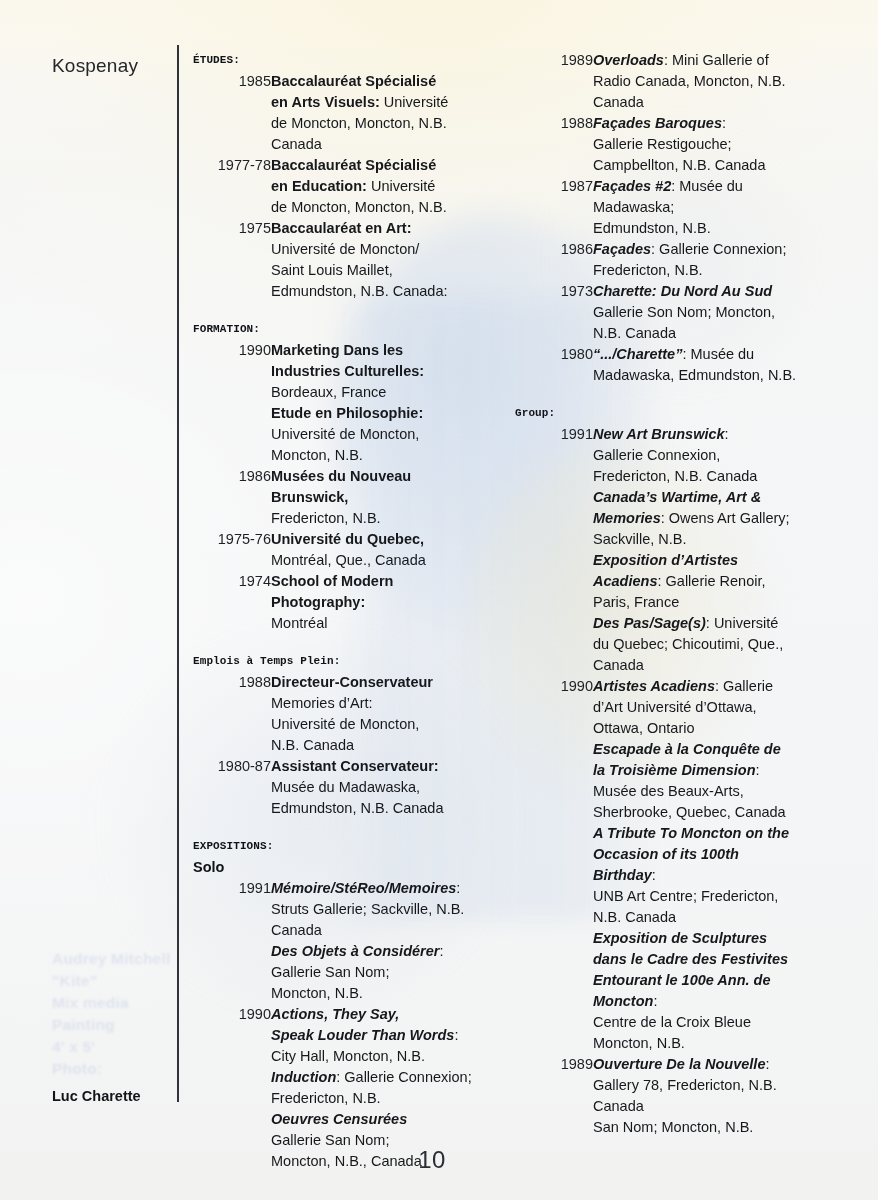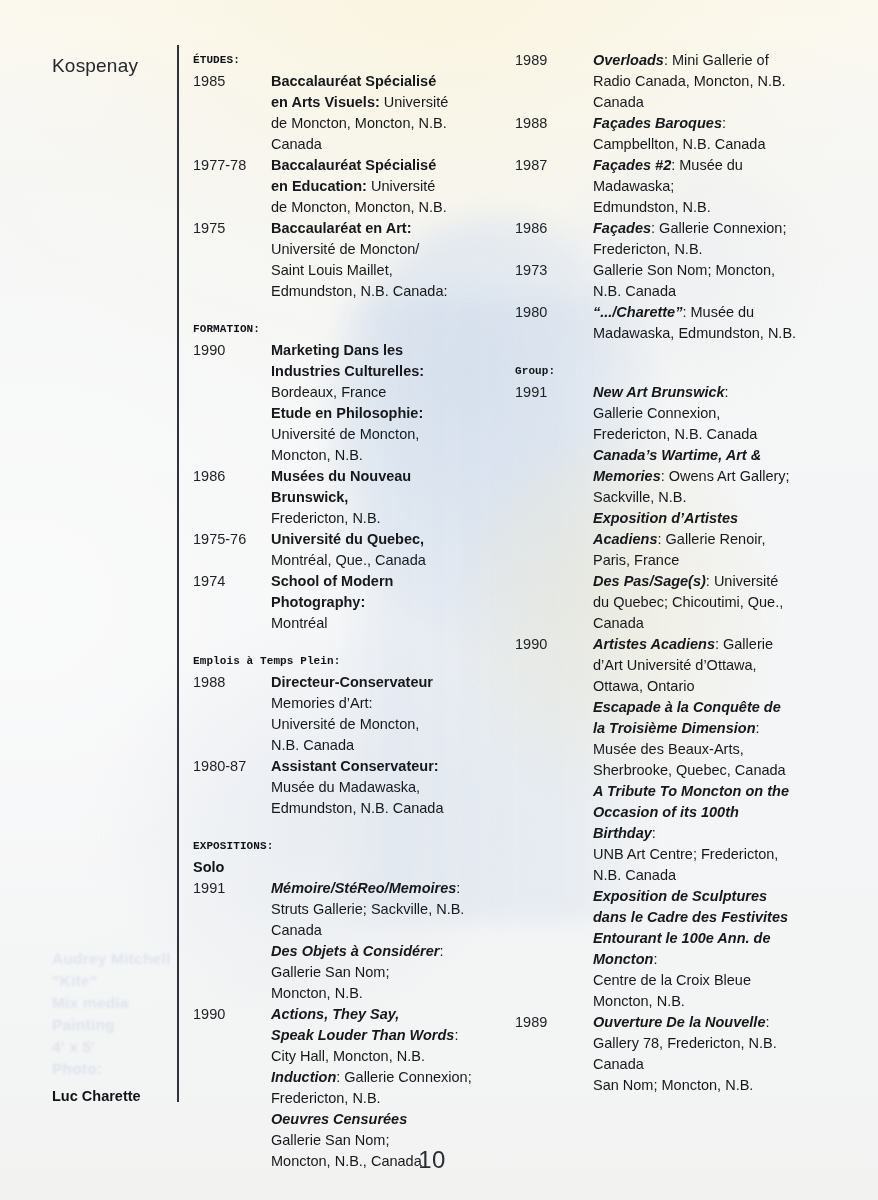--- a/index.html
+++ b/index.html
@@ -112,20 +112,21 @@
     display: flex;
     align-items: flex-start;
   }
   .year {
     flex: 0 0 auto;
     width: 78px;
     font-size: 14.5px;
     line-height: 21px;
     color: #1d2024;
     white-space: nowrap;
+    text-align: right;
   }
   .col-right .year { width: 78px; }
   .body {
     flex: 1 1 auto;
     font-size: 14.5px;
     line-height: 21px;
     color: #16181c;
   }
   .body .ln { display: block; }
 
@@ -310,20 +311,21 @@
         <div class="body">
           <span class="ln"><i class="t">Overloads</i><span>: Mini Gallerie of</span></span>
           <span class="ln"><span>Radio Canada, Moncton, N.B.</span></span>
           <span class="ln"><span>Canada</span></span>
         </div>
       </div>
       <div class="entry">
         <div class="year">1988</div>
         <div class="body">
           <span class="ln"><i class="t">Façades Baroques</i><span>:</span></span>
+          <span class="ln"><span>Gallerie Restigouche;</span></span>
           <span class="ln"><span>Campbellton, N.B. Canada</span></span>
         </div>
       </div>
       <div class="entry">
         <div class="year">1987</div>
         <div class="body">
           <span class="ln"><i class="t">Façades #2</i><span>: Musée du</span></span>
           <span class="ln"><span>Madawaska;</span></span>
           <span class="ln"><span>Edmundston, N.B.</span></span>
         </div>
@@ -331,20 +333,21 @@
       <div class="entry">
         <div class="year">1986</div>
         <div class="body">
           <span class="ln"><i class="t">Façades</i><span>: Gallerie Connexion;</span></span>
           <span class="ln"><span>Fredericton, N.B.</span></span>
         </div>
       </div>
       <div class="entry">
         <div class="year">1973</div>
         <div class="body">
+          <span class="ln"><i class="t">Charette: Du Nord Au Sud</i></span>
           <span class="ln"><span>Gallerie Son Nom; Moncton,</span></span>
           <span class="ln"><span>N.B. Canada</span></span>
         </div>
       </div>
       <div class="entry">
         <div class="year">1980</div>
         <div class="body">
           <span class="ln"><i class="t">“.../Charette”</i><span>: Musée du</span></span>
           <span class="ln"><span>Madawaska, Edmundston, N.B.</span></span>
         </div>

